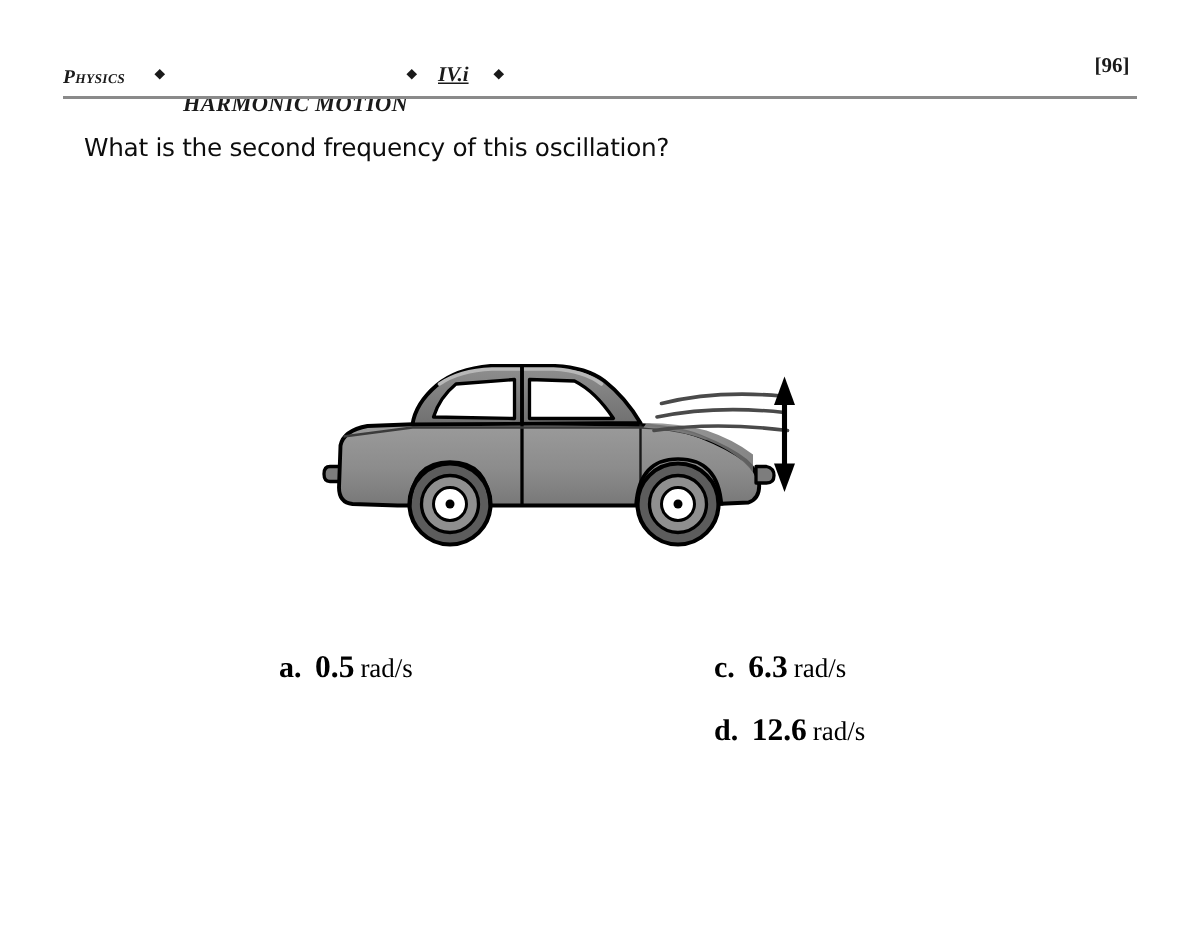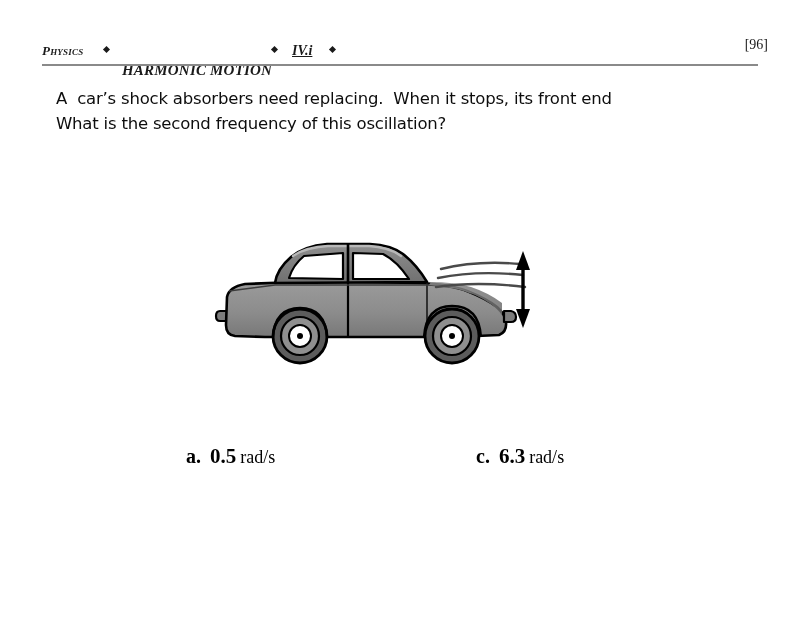--- a/index.html
+++ b/index.html
@@ -61,25 +61,25 @@
     width: 5px;
     height: 5px;
     background: #1a1a1a;
     transform: rotate(45deg);
   }
   #diamond-1 { left: 104px; }
   #diamond-2 { left: 272px; }
   #diamond-3 { left: 330px; }
   #hdr-page {
     position: absolute;
-    right: 32px;
+    right: 47px;
     top: -4px;
     font-family: "Liberation Serif", serif;
     font-style: normal;
-    font-weight: normal;
+    font-weight: bold;
     font-size: 14px;
     color: #1a1a1a;
   }
   #header-rule {
     position: absolute;
     left: 42px;
     top: 64px;
     width: 716px;
     height: 2px;
     background: #8a8a8a;
@@ -112,21 +112,20 @@
   
   #options-grid {
     position: absolute;
     left: 186px;
     top: 432px;
     width: 560px;
   }
   .opt-row {
     position: relative;
     height: 42px;
-    margin-top: 12px;
   }
   .opt {
     position: absolute;
     top: 0;
     white-space: nowrap;
     font-family: "Liberation Serif", serif;
     color: #000000;
   }
   .opt-col-left  { left: 0px; }
   .opt-col-right { left: 290px; }
@@ -160,21 +159,20 @@
   <span class="hdr-text" id="hdr-section">IV.i</span>
 
   <span class="hdr-diamond" id="diamond-3"></span>
 
 
   <span id="hdr-page">[96]</span>
 </div>
 <div id="header-rule"></div>
 
 <div id="question-stem">
-  <span class="ln">A  car’s shock absorbers need replacing.  When it stops, its front end</span>
   <span class="ln">What is the second frequency of this oscillation?</span>
 </div>
 
 <div id="figure-area">
   <svg id="car-svg" width="360" height="150" viewBox="0 0 360 150">
     <defs>
       <linearGradient id="bodyGrad" x1="0" y1="0" x2="0" y2="1">
         <stop offset="0%" stop-color="#9b9b9b"></stop>
         <stop offset="55%" stop-color="#8c8c8c"></stop>
         <stop offset="100%" stop-color="#787878"></stop>
@@ -267,15 +265,18 @@
   <div class="opt-row">
     <div class="opt opt-col-left">
       <span class="opt-letter">a.</span><span class="opt-value">0.5</span><span class="opt-unit">rad/s</span>
     </div>
     <div class="opt opt-col-right">
       <span class="opt-letter">c.</span><span class="opt-value">6.3</span><span class="opt-unit">rad/s</span>
     </div>
   </div>
 
   <div class="opt-row">
+    <div class="opt opt-col-right">
+      <span class="opt-letter">d.</span><span class="opt-value">12.6</span><span class="opt-unit">rad/s</span>
+    </div>
   </div>
 
 </div>
 
 </body></html>

